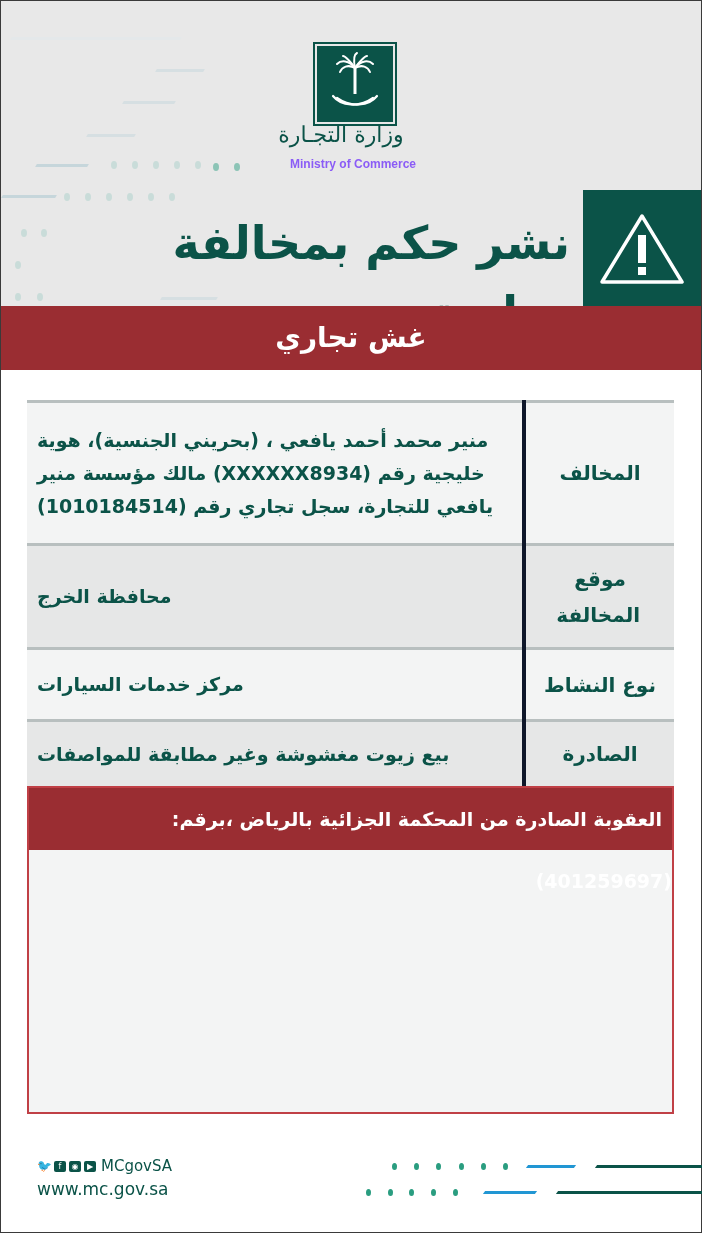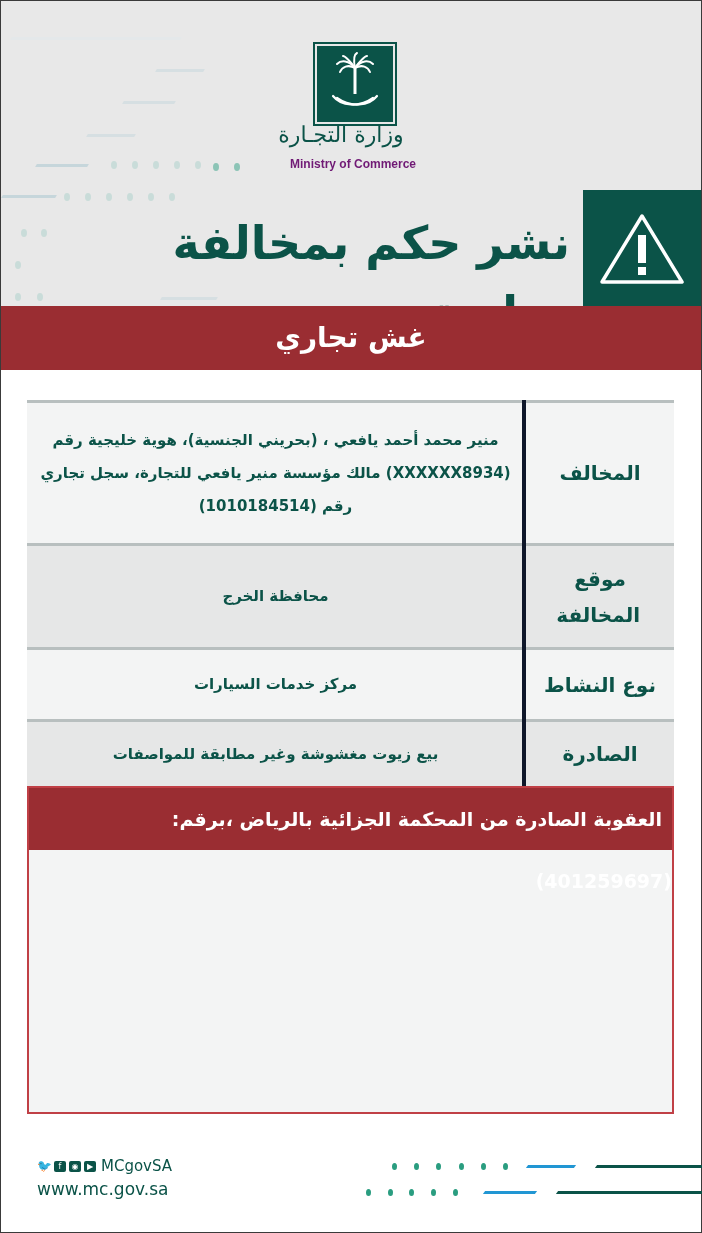--- a/index.html
+++ b/index.html
@@ -4,29 +4,29 @@
 <style>
   html,body{margin:0;padding:0;}
   body{width:702px;height:1233px;background:#ffffff;position:relative;overflow:hidden;font-family:"DejaVu Sans",sans-serif;}
   .frame{position:absolute;left:0;top:0;width:700px;height:1231px;border:1px solid #3a3a3a;}
   .top{position:absolute;left:1px;top:1px;width:700px;height:305px;background:#e8e8e8;}
   .deco-line{position:absolute;height:3px;background:#d6dfe2;transform:skewX(-30deg);}
   .deco-dot{position:absolute;width:6px;height:8px;border-radius:50%;background:#c9dcd9;}
   .logo{position:absolute;left:313px;top:42px;width:80px;height:80px;background:#0b5348;border:2px solid #0b5348;box-shadow:inset 0 0 0 2px #e8e8e8, inset 0 0 0 4px #0b5348;}
   .logo svg{position:absolute;left:0;top:0;}
   .ministry-ar{position:absolute;left:268px;top:122px;width:146px;text-align:center;color:#0b5348;font-family:"DejaVu Serif",serif;font-size:22px;direction:rtl;}
-  .ministry-en{position:absolute;left:280px;top:157px;width:146px;text-align:center;color:#701a75;font-family:"Liberation Sans",sans-serif;font-size:12px;font-weight:bold;}
+  .ministry-en{position:absolute;left:280px;top:157px;width:146px;text-align:center;color:#8b5cf6;font-family:"Liberation Sans",sans-serif;font-size:12px;font-weight:bold;}
   .title-box{position:absolute;left:583px;top:190px;width:118px;height:116px;background:#0b5348;}
   .main-title{position:absolute;left:30px;top:208px;width:540px;text-align:right;color:#0b5348;font-size:46px;font-weight:bold;direction:rtl;line-height:70px;}
   .red-bar{position:absolute;left:1px;top:306px;width:700px;height:64px;background:#9a2d32;}
   .red-bar .t{position:absolute;left:0;top:0;width:100%;text-align:center;color:#fff;font-size:28px;font-weight:bold;line-height:64px;direction:rtl;}
   table.info{position:absolute;left:27px;top:400px;width:647px;border-collapse:collapse;direction:rtl;}
   table.info td{border-top:3px solid #b8bfbf;color:#0b5348;font-weight:bold;vertical-align:middle;}
   table.info td.lab{width:146px;text-align:center;font-size:20px;border-left:4px solid #0f172a;line-height:36px;}
-  table.info td.val{text-align:center;font-size:15px;padding:0 8px 0 10px;line-height:33px;}
+  table.info td.val{text-align:left;font-size:19px;padding:0 8px 0 10px;line-height:33px;}
   tr.r-light td{background:#f3f4f4;}
   tr.r-dark td{background:#e6e7e7;}
   .pen{position:absolute;left:27px;top:786px;width:643px;height:324px;border:2px solid #c04046;background:#f3f4f4;}
   .pen-head{position:absolute;left:0;top:0;width:100%;height:62px;background:#9a2d32;color:#fff;font-size:19px;font-weight:bold;direction:rtl;text-align:right;line-height:62px;}
   .pen-head span{padding-right:10px;}
   .pen-list{position:absolute;right:22px;top:80px;direction:rtl;text-align:right;margin:0;padding:0;list-style:none;}
   .pen-list li{color:#0b5348;font-size:22px;font-weight:bold;line-height:47.5px;white-space:nowrap;}
   .foot-social{position:absolute;left:37px;top:1157px;color:#0b5348;font-family:"DejaVu Sans",sans-serif;font-size:15px;display:flex;align-items:center;gap:3px;}
   .soc{display:inline-block;width:12px;height:11px;background:#0b5348;border-radius:2px;color:#fff;font-size:8px;line-height:11px;text-align:center;}
   .foot-url{position:absolute;left:37px;top:1179px;color:#0b5348;font-size:17px;}

